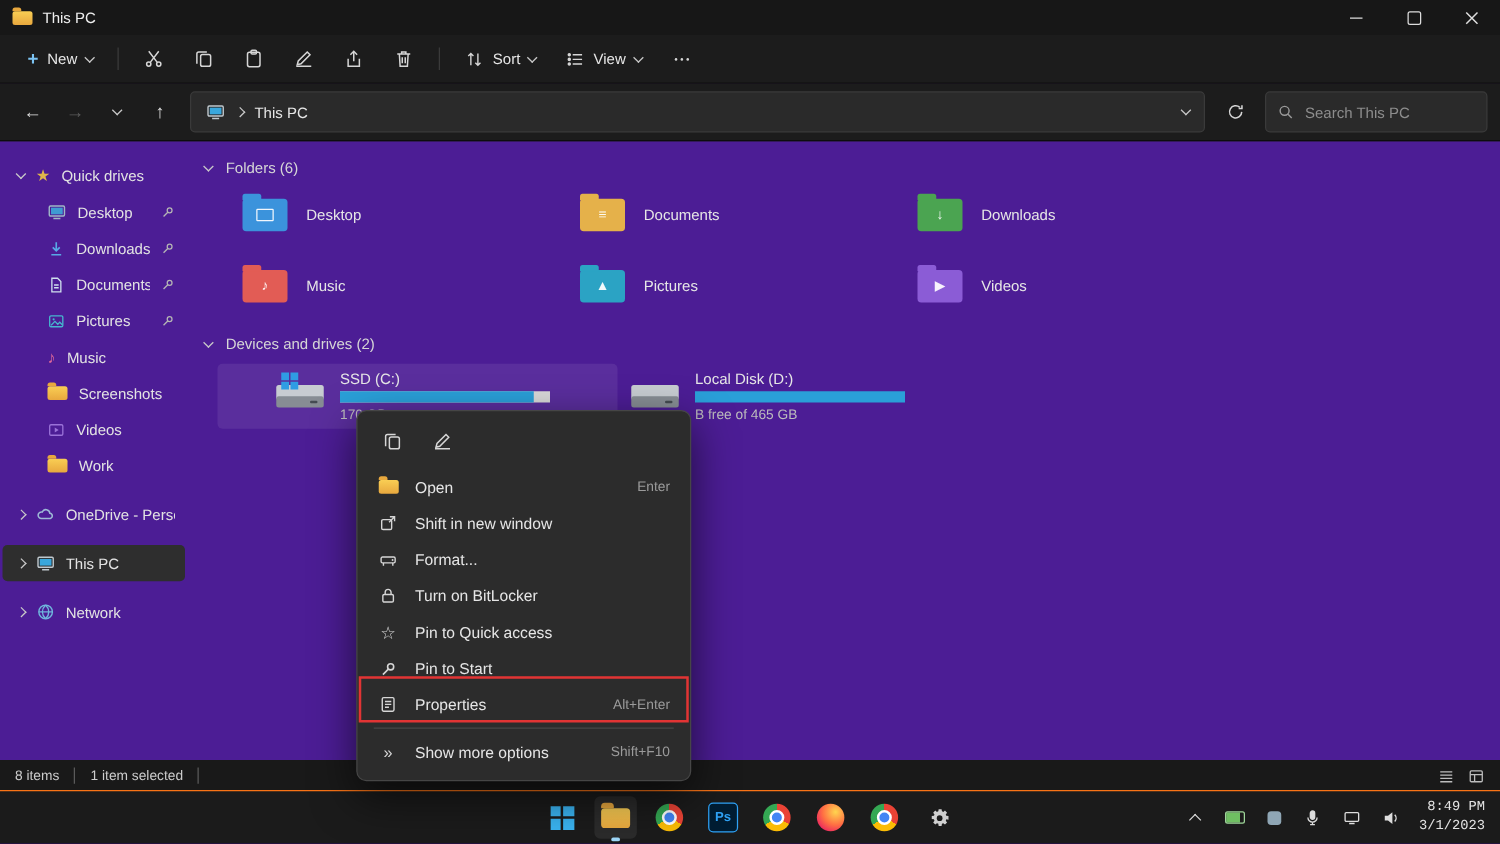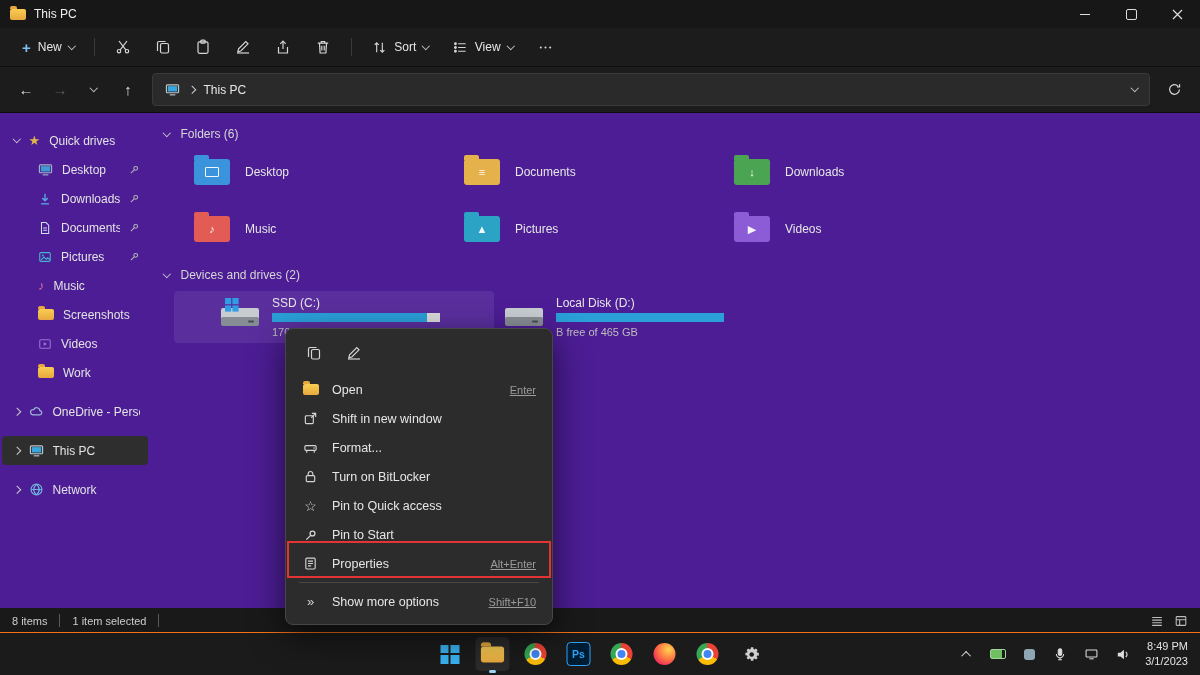--- a/index.html
+++ b/index.html
@@ -76,21 +76,21 @@
   .drive-fill{height:100%;background:#2a9fd8;}
   .drive-free{font-size:11px;color:#bdbdbd;white-space:nowrap;}
 
   
   .ctx{position:absolute;left:285px;top:328px;width:258px;background:#2c2c2c;border:1px solid #464646;border-radius:8px;box-shadow:0 12px 34px rgba(0,0,0,.6);padding:6px 4px 8px;z-index:60;}
   .ctx-iconrow{display:flex;gap:8px;padding:4px 8px 8px;height:28px;box-sizing:content-box;align-items:center;}
   .ctx-ibtn{width:32px;height:28px;border-radius:4px;display:flex;align-items:center;justify-content:center;}
   .ctx-item{height:29px;display:flex;align-items:center;gap:13px;padding:0 10px;margin:0 2px;border-radius:4px;font-size:12.5px;}
   .ctx-ico{width:17px;display:flex;align-items:center;justify-content:center;flex:none;}
   .ctx-label{flex:1;}
-  .ctx-short{color:#9b9b9b;font-size:11px;text-decoration:underline;}
+  .ctx-short{color:#9b9b9b;font-size:11px;}
   .ctx-sep{height:1px;background:#474747;margin:4px 9px;}
   .chevs{color:#d6d6d6;font-size:13px;line-height:1;}
   .starline{color:#d6d6d6;font-size:14px;line-height:1;}
   .red-box{position:absolute;left:1px;right:1px;top:212px;height:33px;border:2px solid #e23434;pointer-events:none;}
 
   
   .statusbar{position:absolute;left:0;right:0;bottom:42px;height:25px;display:flex;align-items:center;gap:12px;padding:0 12px;font-size:11px;color:#cdcdcd;background:#191919;}
   .sdiv{width:1px;height:13px;background:#5a5a5a;}
   .sb-right{margin-left:auto;display:flex;gap:10px;align-items:center;}
 
@@ -100,21 +100,21 @@
   .task-icon{width:34px;height:34px;border-radius:5px;display:flex;align-items:center;justify-content:center;position:relative;}
   .task-icon.active{background:rgba(255,255,255,.07);}
   .task-icon.active::after{content:"";position:absolute;bottom:-2px;left:50%;transform:translateX(-50%);width:7px;height:3px;border-radius:2px;background:#9dd6f7;}
   .winlogo{width:19px;height:19px;display:grid;grid-template-columns:1fr 1fr;grid-template-rows:1fr 1fr;gap:2px;}
   .winlogo i{background:#3ab4f2;}
   .tk-fol{transform:scale(1.45);transform-origin:center;}
   .chrome{position:relative;width:22px;height:22px;border-radius:50%;background:conic-gradient(#ea4335 0 33%,#fbbc05 0 66%,#34a853 0 100%);}
   .chrome::after{content:"";position:absolute;inset:5px;background:#4285f4;border:2.5px solid #fff;border-radius:50%;box-sizing:border-box;}
   .ff{width:22px;height:22px;border-radius:50%;background:radial-gradient(circle at 68% 30%,#ffd54f,#ff7043 48%,#e91e63 85%);}
   .ps-badge{width:22px;height:22px;border-radius:4px;background:#001d33;color:#2fa3f7;font-size:10.5px;font-weight:bold;display:flex;align-items:center;justify-content:center;border:1px solid #2fa3f7;}
-  .tk-right{position:absolute;right:4px;top:0;bottom:0;display:flex;align-items:center;gap:3px;}
+  .tk-right{position:absolute;right:4px;top:0;bottom:0;display:flex;align-items:center;gap:3px;font-family:Liberation Mono, monospace;}
   .tray-btn{min-width:24px;height:30px;border-radius:4px;display:flex;align-items:center;justify-content:center;padding:0 2px;}
   .chev-up{display:inline-block;width:6px;height:6px;border-left:1.5px solid #ddd;border-top:1.5px solid #ddd;transform:rotate(45deg) translateY(2px);}
   .batt-g{width:14px;height:8px;border:1px solid #9fd79a;border-radius:2px;background:linear-gradient(90deg,#6fbf62 80%,transparent 80%);}
   .dot-gray{width:11px;height:11px;border-radius:3px;background:#8fa6b5;}
   .clock{text-align:right;font-size:11px;color:#e3e3e3;line-height:1.35;padding:0 8px 0 6px;}
 </style>
 </head>
 <body>
 
 <div class="window">
@@ -229,20 +229,27 @@
       <span>This PC</span>
       <span class="spacer"></span>
       <span class="chev cd tiny"></span>
     </div>
     <div class="nav-btn">
       <svg width="15" height="15" viewBox="0 0 16 16" fill="none" stroke="#d6d6d6" stroke-width="1.3">
           <path d="M13.2 8A5.2 5.2 0 1 1 11.6 4.2"></path>
           <path d="M13.4 2.4v2.8h-2.8"></path>
         </svg>
     </div>
+    <div class="search-field">
+      <svg width="13" height="13" viewBox="0 0 16 16" fill="none" stroke="#9a9a9a" stroke-width="1.4">
+          <circle cx="7" cy="7" r="4.4"></circle>
+          <path d="M10.4 10.4L14 14"></path>
+        </svg>
+      <input placeholder="Search This PC" style="">
+    </div>
   </div>
 
   <div class="body">
     <div class="sidebar">
       <div class="side-item root first">
         <span class="chev cd tiny"></span>
         <span class="star">★</span>
         <span class="side-label">Quick drives</span>
       </div>
       <div class="side-item child">

